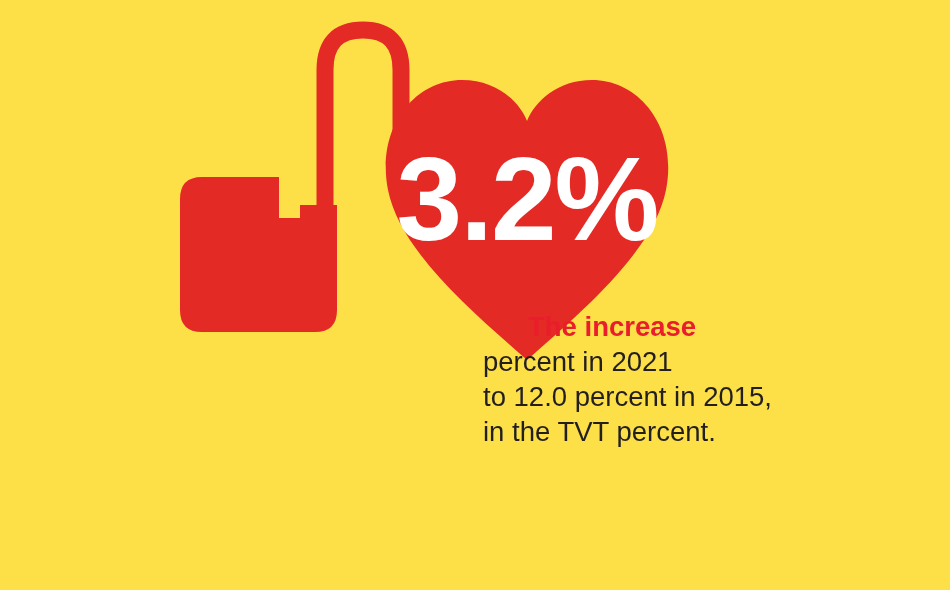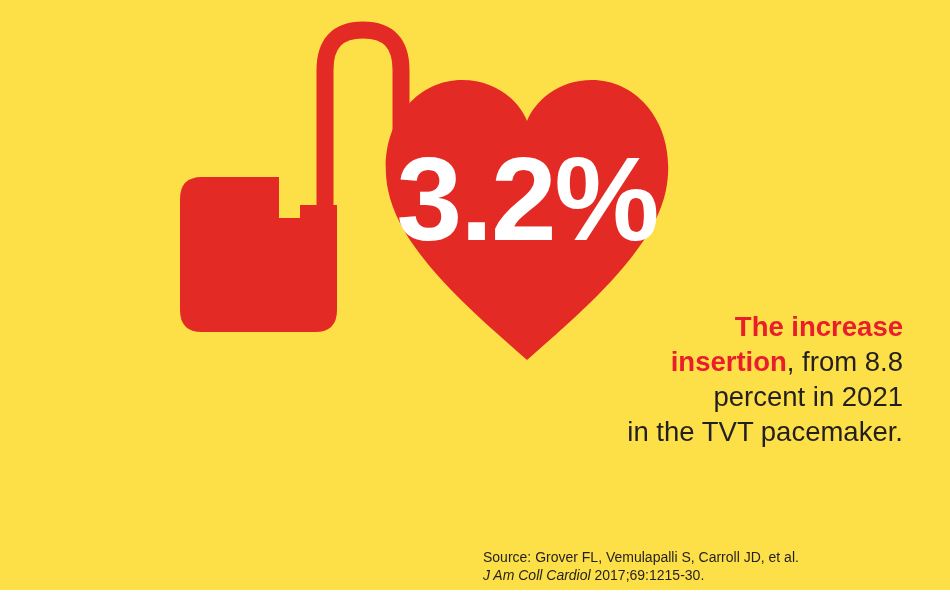--- a/index.html
+++ b/index.html
@@ -39,21 +39,20 @@
   
   #textblock {
     position: absolute;
     left: 483px;
     top: 309px;
     width: 420px;
     font-size: 27.5px;
     line-height: 35px;
     color: #231f20;
     font-family: "Liberation Sans", sans-serif;
-    text-align: right;
   }
   .line {
     white-space: nowrap;
   }
   .indent1 { padding-left: 45px; }
   .indent2 { padding-left: 18px; }
   .hl {
     color: #ea1d2d;
     font-weight: bold;
   }
@@ -107,28 +106,24 @@
              Q 180,177 202,177 Z" fill="#e42a25"></path>
 
     <text class="pct-text" x="527" y="240" text-anchor="middle">3.2%</text>
   </svg>
 
   <div id="textblock">
     <div class="line indent1">
       <span class="hl">The increase</span>
     </div>
     <div class="line">
-      <span class="hl">insertion</span><span class="plain">, from 8.8</span>
-    </div>
-    <div class="line">
       <span class="plain">percent in 2021</span>
     </div>
     <div class="line">
-      <span class="plain">in the TVT pacemaker.</span>
+      <span class="plain">to 12.0 percent in 2015,</span>
+    </div>
+    <div class="line">
+      <span class="plain">in the TVT percent.</span>
     </div>
   </div>
 
-  <div id="source">
-    <div class="src-line1">Source: Grover FL, Vemulapalli S, Carroll JD, et al.</div>
-    <div class="src-line2"><span class="jrnl">J Am Coll Cardiol</span><span> 2017;69:1215-30.</span></div>
-  </div>
 
 </div>
 
 </body></html>

